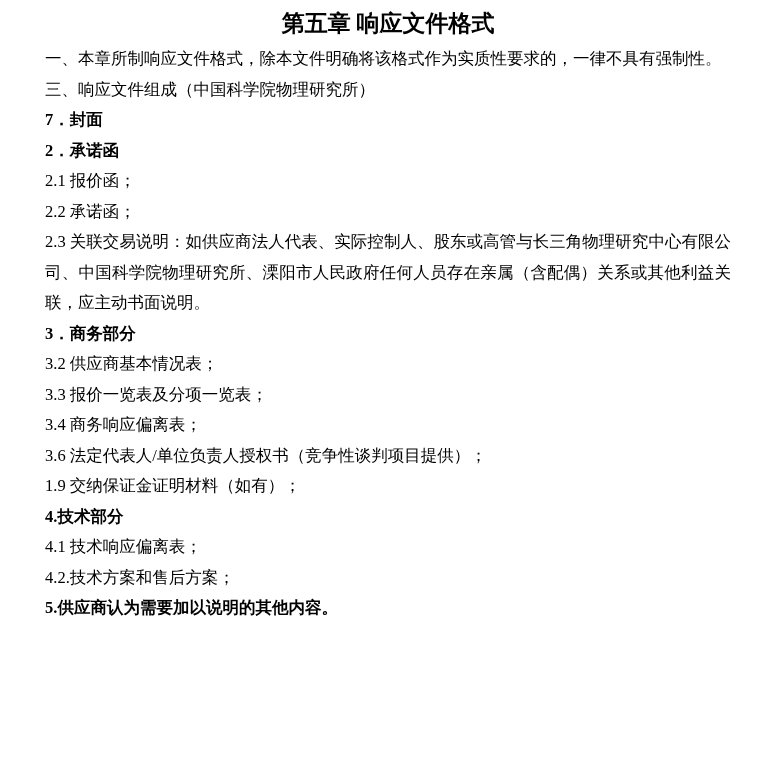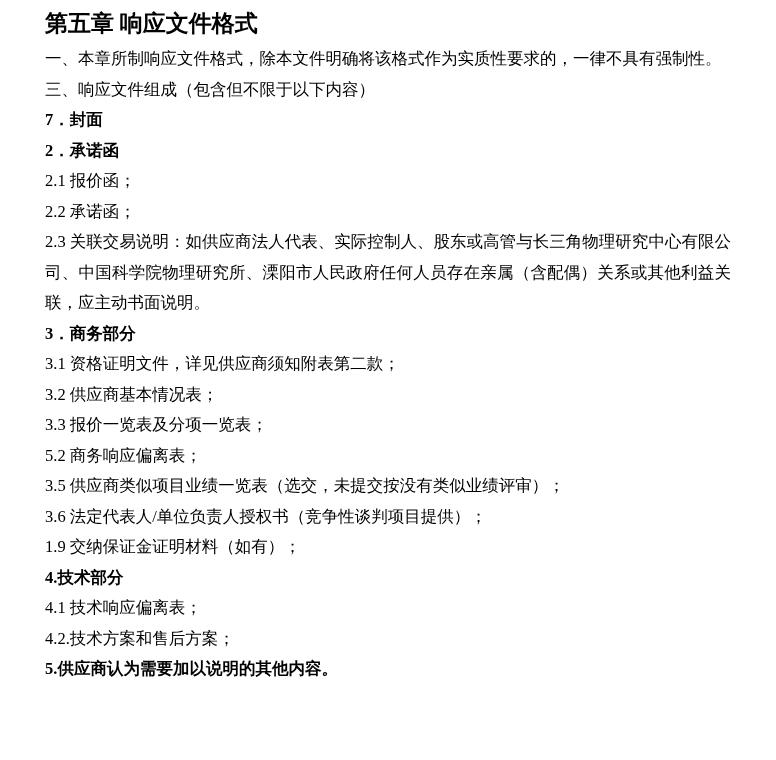--- a/index.html
+++ b/index.html
@@ -22,21 +22,21 @@
     box-sizing: border-box;
   }
   .content {
     padding: 10px 45px 0 45px;
   }
   .doc-title {
     margin: 0 0 6px 0;
     font-size: 23px;
     line-height: 28px;
     font-weight: bold;
-    text-align: left;
+    text-align: center;
     white-space: nowrap;
   }
   .para {
     margin: 0;
     font-size: 16.5px;
     line-height: 30.5px;
     text-align: justify;
     letter-spacing: 0;
     word-break: break-all;
   }
@@ -46,35 +46,33 @@
 </style>
 </head>
 <body>
 
 <div class="page">
   <div class="content">
 
     <h1 class="doc-title">第五章 响应文件格式</h1>
 
     <p class="para">一、本章所制响应文件格式，除本文件明确将该格式作为实质性要求的，一律不具有强制性。</p>
-    <p class="para">三、响应文件组成（包含但不限于以下内容）</p>
+    <p class="para">三、响应文件组成（中国科学院物理研究所）</p>
 
     <p class="para bold">7．封面</p>
 
     <p class="para bold">2．承诺函</p>
     <p class="para">2.1 报价函；</p>
     <p class="para">2.2 承诺函；</p>
     <p class="para">2.3 关联交易说明：如供应商法人代表、实际控制人、股东或高管与长三角物理研究中心有限公司、中国科学院物理研究所、溧阳市人民政府任何人员存在亲属（含配偶）关系或其他利益关联，应主动书面说明。</p>
 
     <p class="para bold">3．商务部分</p>
-    <p class="para">3.1 资格证明文件，详见供应商须知附表第二款；</p>
     <p class="para">3.2 供应商基本情况表；</p>
     <p class="para">3.3 报价一览表及分项一览表；</p>
-    <p class="para">5.2 商务响应偏离表；</p>
-    <p class="para">3.5 供应商类似项目业绩一览表（选交，未提交按没有类似业绩评审）；</p>
+    <p class="para">3.4 商务响应偏离表；</p>
     <p class="para">3.6 法定代表人/单位负责人授权书（竞争性谈判项目提供）；</p>
     <p class="para">1.9 交纳保证金证明材料（如有）；</p>
 
     <p class="para bold">4.技术部分</p>
     <p class="para">4.1 技术响应偏离表；</p>
     <p class="para">4.2.技术方案和售后方案；</p>
 
     <p class="para bold">5.供应商认为需要加以说明的其他内容。</p>
 
   </div>

